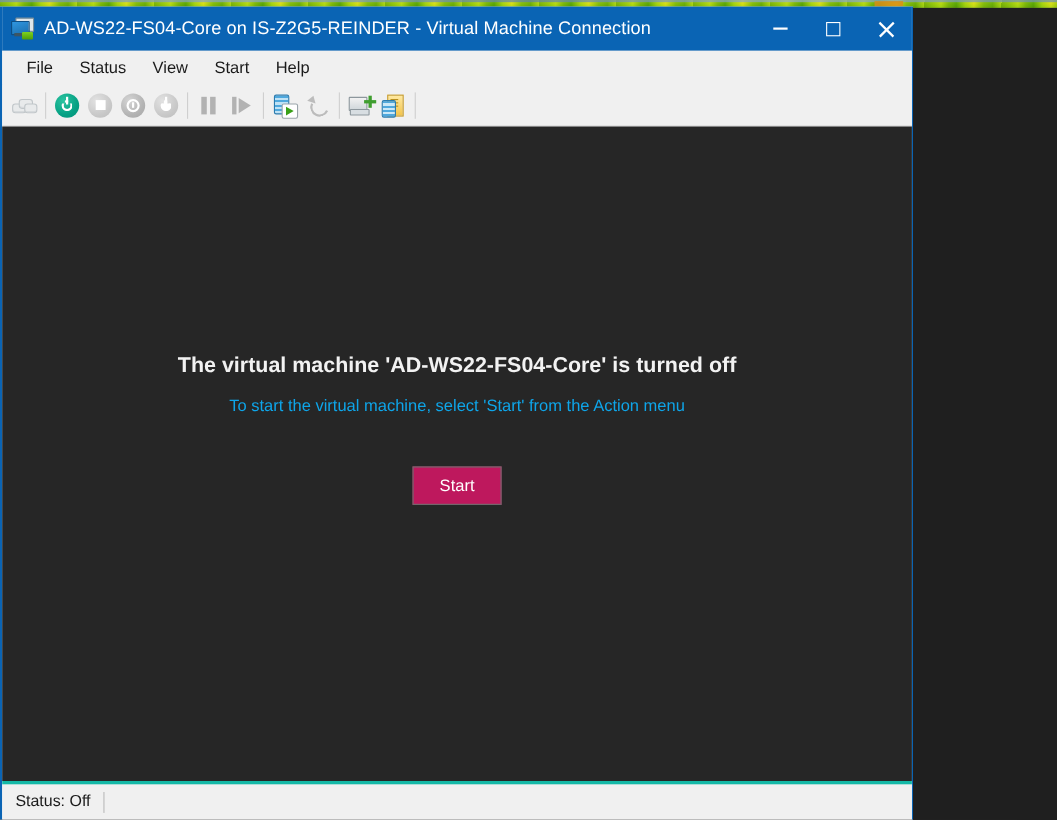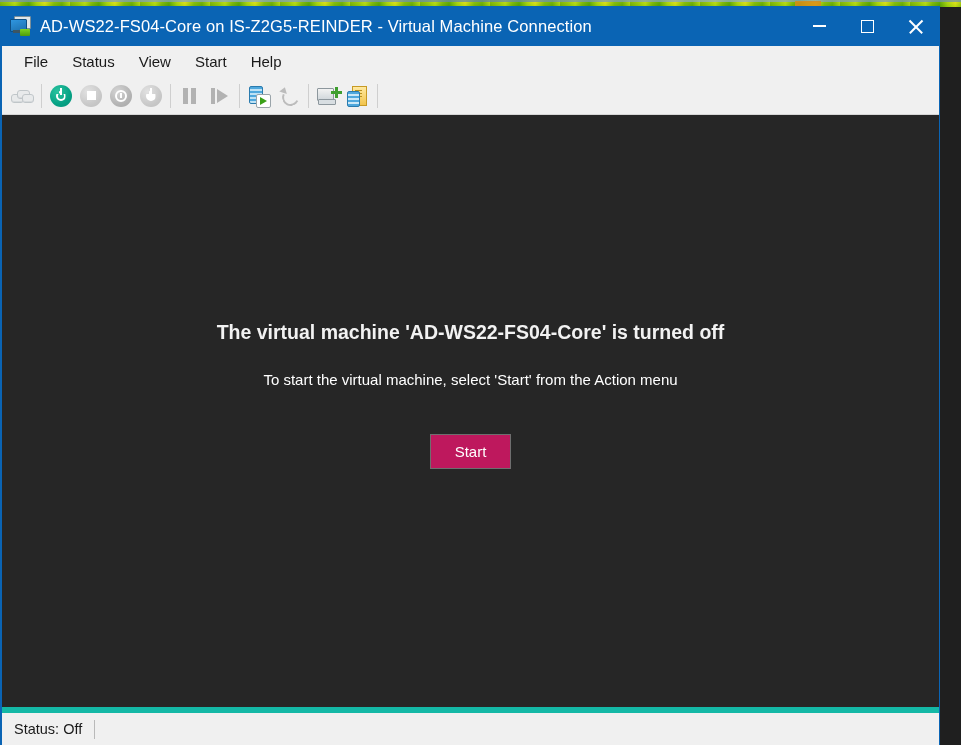--- a/index.html
+++ b/index.html
@@ -35,21 +35,21 @@
     opacity:.7;
   }
   .desktop-strip .orange-spot {
     position:absolute; top:1px; height:5px; width:26px; background:#d98c17; opacity:.85;
   }
 
   
   .window {
     position: absolute;
     left: 0; top: 6px;
-    width: 940px;
+    width: 830px;
     height: 739px;
     box-sizing: border-box;
     border-left: 2px solid #0a64b4;
     border-right: 1px solid #0a64b4;
     background: #f0f0f0;
     z-index: 2;
     display: flex;
     flex-direction: column;
   }
 
@@ -266,23 +266,23 @@
   }
   .vm-msg-primary {
     color: #f2f2f2;
     font-size: 19.5px;
     margin-top: 206px;
     text-align: center;
     white-space: nowrap;
     font-weight: bold;
   }
   .vm-msg-secondary {
-    color: #ffffff;
+    color: #0ea5e9;
     font-size: 15px;
-    margin-top: 27px;
+    margin-top: 17px;
     text-align: center;
     white-space: nowrap;
   }
   .vm-start-btn {
     margin-top: 46px;
     width: 81px;
     height: 35px;
     background: #be185d;
     border: 1px solid #6e6e6e;
     color: #ffffff;
@@ -290,21 +290,21 @@
     display: flex;
     align-items: center;
     justify-content: center;
     box-sizing: border-box;
   }
 
   
   .statusbar {
     height: 32px;
     background: #f0f0f0;
-    border-top: 6px solid #14b8a6;
+    border-top: 3px solid #14b8a6;
     display: flex;
     align-items: center;
     flex: 0 0 auto;
   }
   .status-cell {
     font-size: 14.5px;
     color: #1a1a1a;
     padding: 0 12px;
     height: 19px;
     line-height: 19px;

